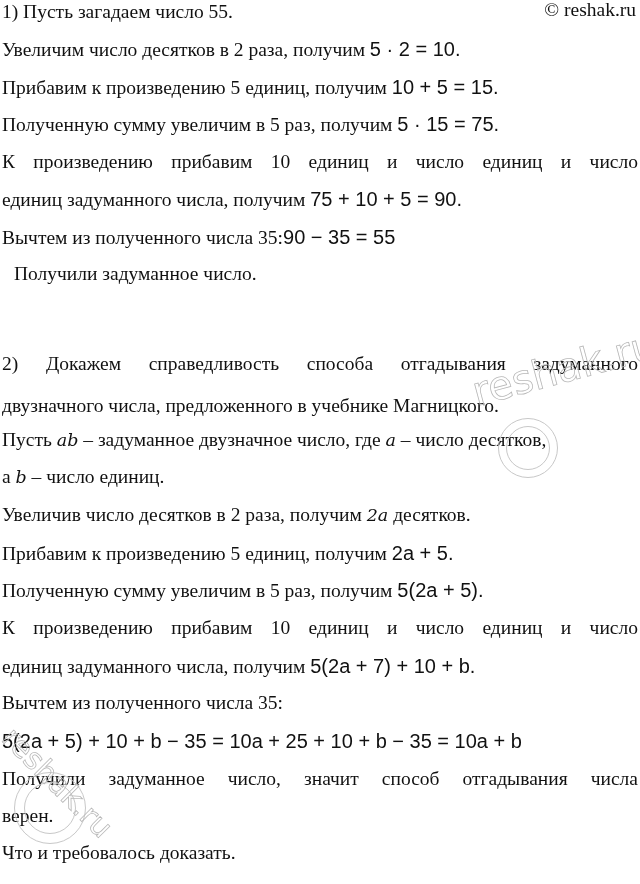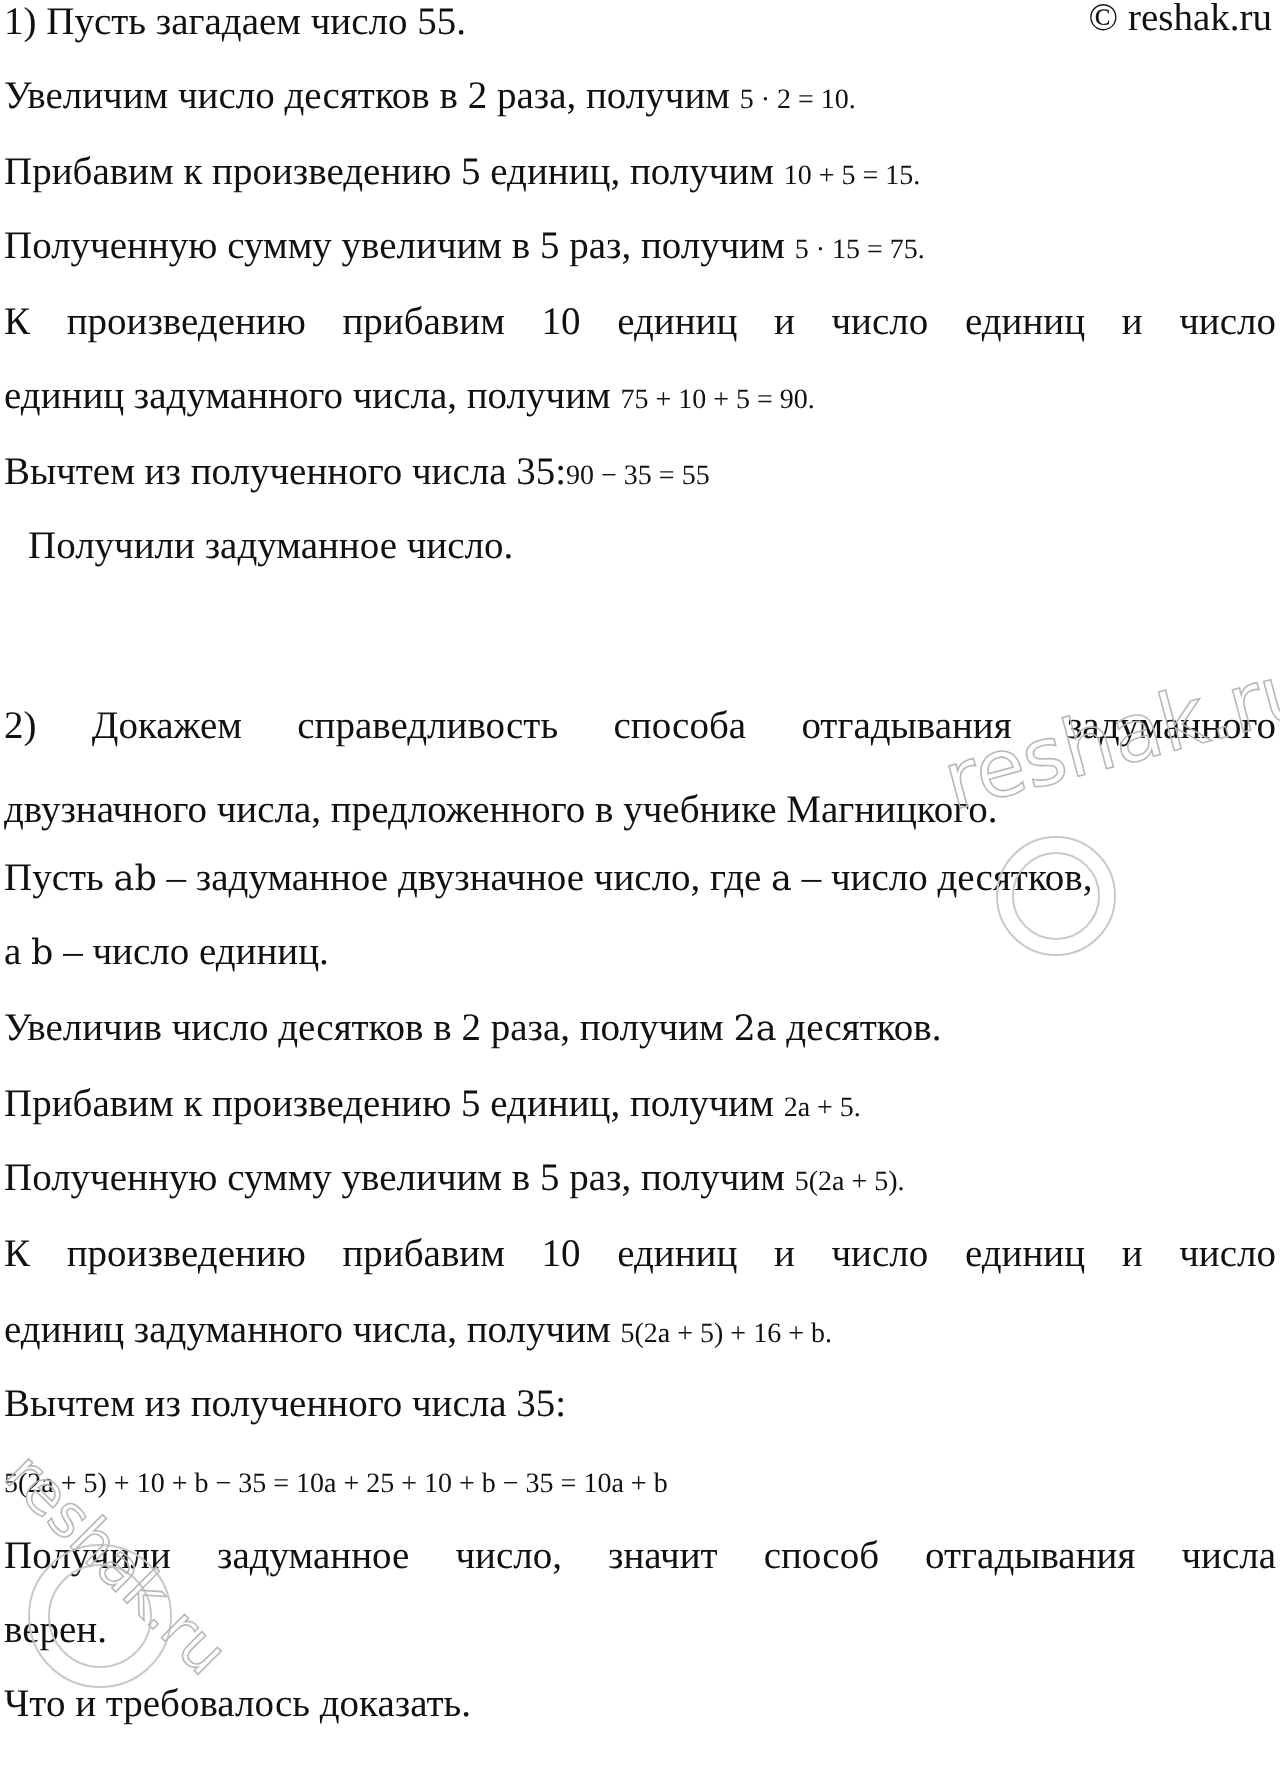--- a/index.html
+++ b/index.html
@@ -6,22 +6,22 @@
     body {
       width: 640px; height: 884px; position: relative; overflow: hidden;
       font-family: "Liberation Serif", "DejaVu Serif", serif;
       color: #111111;
     }
     .line {
       position: absolute; left: 2px; right: 2px;
       font-size: 19.5px; line-height: 24px; white-space: nowrap;
     }
     .justify { text-align: justify; text-align-last: justify; }
-    .math { font-family: Liberation Serif, serif; font-size: 14px; }
-    .var { font-family: "DejaVu Serif", serif; font-size: 17.5px; }
+    .math { font-family: Liberation Sans, sans-serif; font-size: 20px; }
+    .var { font-style: italic; font-family: "DejaVu Serif", serif; font-size: 17.5px; }
     .copyright {
       position: absolute; right: 4px; top: -2px;
       font-size: 19.5px; line-height: 24px;
     }
     .watermark {
       position: absolute; pointer-events: none; color: transparent;
       -webkit-text-stroke: 0.8px #b8b8b8;
       font-family: "DejaVu Sans", sans-serif; font-size: 40px;
     }
     .wm-circle {
@@ -68,21 +68,21 @@
     <span>Увеличив число десятков в 2 раза, получим </span><span class="var">2a</span><span> десятков.</span>
   </div>
   <div class="line" style="top:541px;">
     <span>Прибавим к произведению 5 единиц, получим </span><span class="math">2a + 5.</span>
   </div>
   <div class="line" style="top:578px;">
     <span>Полученную сумму увеличим в 5 раз, получим </span><span class="math">5(2a + 5).</span>
   </div>
   <div class="line justify" style="top:616px;">К произведению прибавим 10 единиц и число единиц и число</div>
   <div class="line" style="top:654px;">
-    <span>единиц задуманного числа, получим </span><span class="math">5(2a + 5) + 16 + b.</span>
+    <span>единиц задуманного числа, получим </span><span class="math">5(2a + 7) + 10 + b.</span>
   </div>
   <div class="line" style="top:691px;">Вычтем из полученного числа 35:</div>
   <div class="line" style="top:729px;">
     <span class="math">5(2a + 5) + 10 + b − 35 = 10a + 25 + 10 + b − 35 = 10a + b</span>
   </div>
   <div class="line justify" style="top:767px;">Получили задуманное число, значит способ отгадывания числа</div>
   <div class="line" style="top:804px;">верен.</div>
   <div class="line" style="top:841px;">Что и требовалось доказать.</div>
 </div>
 

